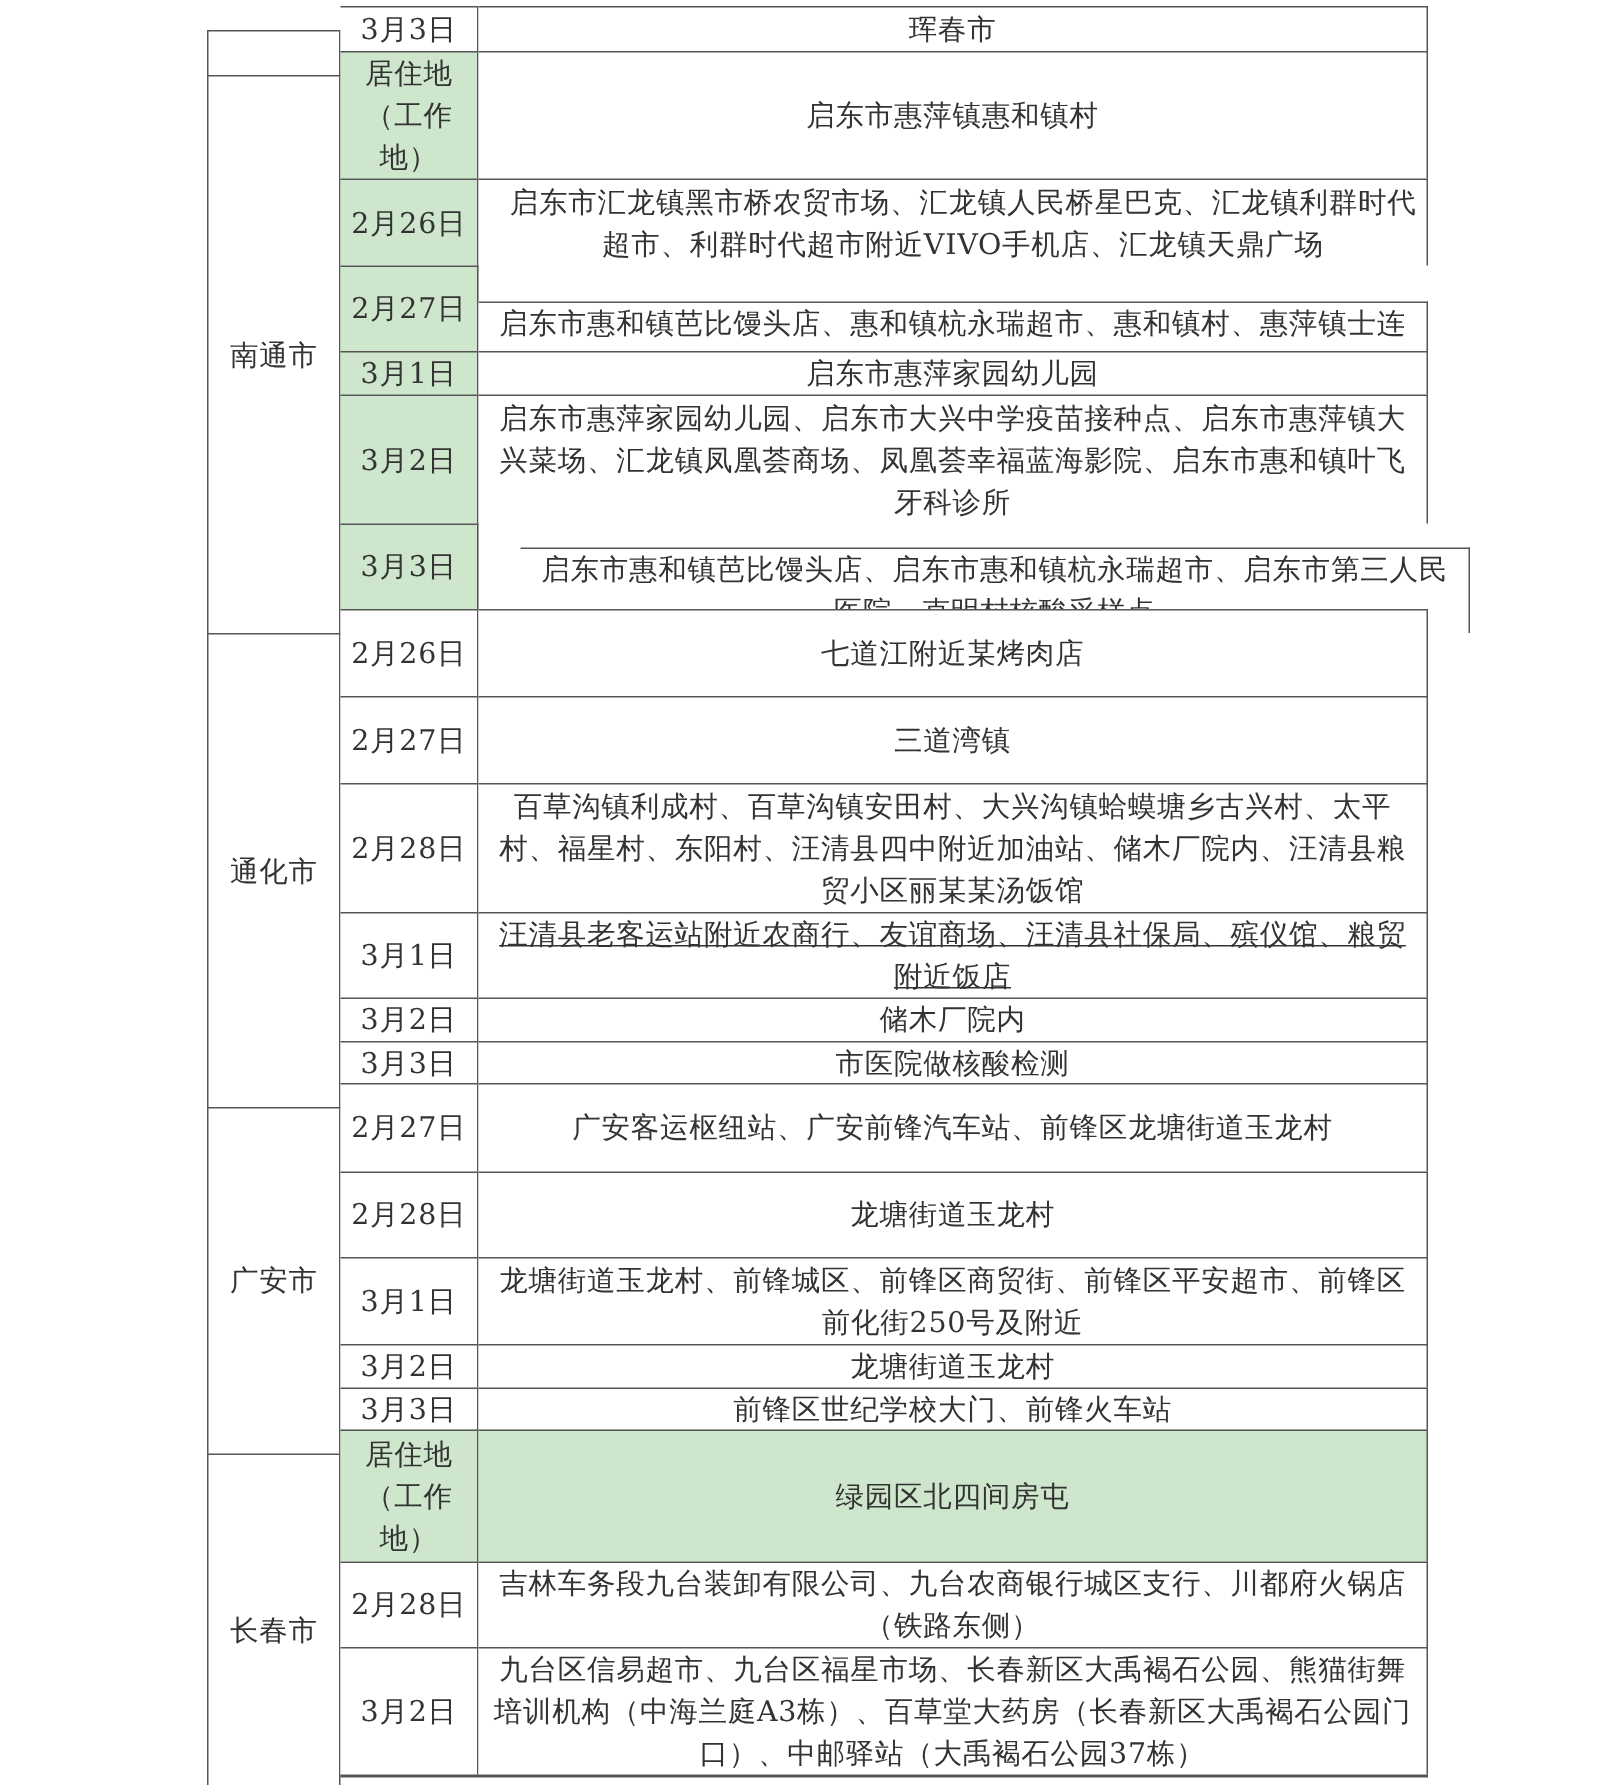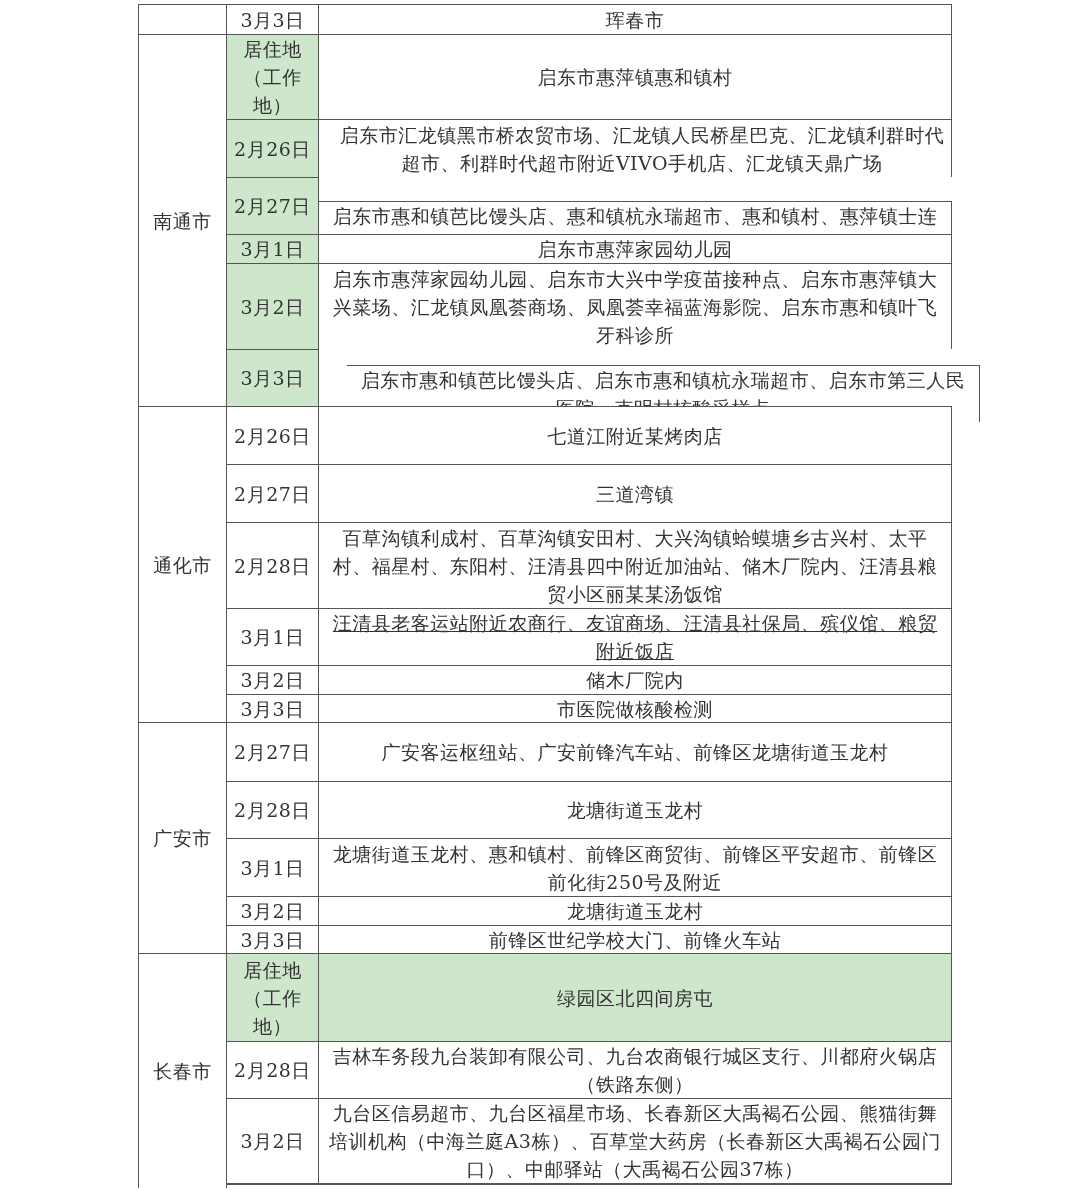--- a/index.html
+++ b/index.html
@@ -37,20 +37,21 @@
       background: #ffffff;
     }
     .cell.green { background: #cee6cc; }
     .city {
       left: 0;
       width: 89px;
       border-left: 1.5px solid #555;
       border-right: 1.5px solid #555;
       border-top: 1.5px solid #555;
       font-size: 19px;
+      margin-top: 16px;
     }
     .date {
       left: 89px;
       width: 92px;
       padding: 0 6px;
       word-break: break-all;
     }
     .place {
       left: 181px;
       width: 633px;
@@ -113,21 +114,21 @@
 
   <div class="cell city" style="top:718px;height:231px;">广安市</div>
 
   <div class="cell date" style="top:718px;height:59px;">2月27日</div>
   <div class="cell place" style="top:718px;height:59px;">广安客运枢纽站、广安前锋汽车站、前锋区龙塘街道玉龙村</div>
 
   <div class="cell date" style="top:777px;height:57px;">2月28日</div>
   <div class="cell place" style="top:777px;height:57px;">龙塘街道玉龙村</div>
 
   <div class="cell date" style="top:834px;height:58px;">3月1日</div>
-  <div class="cell place" style="top:834px;height:58px;">龙塘街道玉龙村、惠和镇村、前锋区商贸街、前锋区平安超市、前锋区前化街250号及附近</div>
+  <div class="cell place" style="top:834px;height:58px;">龙塘街道玉龙村、前锋城区、前锋区商贸街、前锋区平安超市、前锋区前化街250号及附近</div>
 
   <div class="cell date" style="top:892px;height:29px;">3月2日</div>
   <div class="cell place" style="top:892px;height:29px;">龙塘街道玉龙村</div>
 
   <div class="cell date" style="top:921px;height:28px;">3月3日</div>
   <div class="cell place" style="top:921px;height:28px;">前锋区世纪学校大门、前锋火车站</div>
 
   <div class="cell city" style="top:949px;height:235px;">长春市</div>
 
   <div class="cell date green" style="top:949px;height:88px;padding:0 10px;">居住地（工作地）</div>

